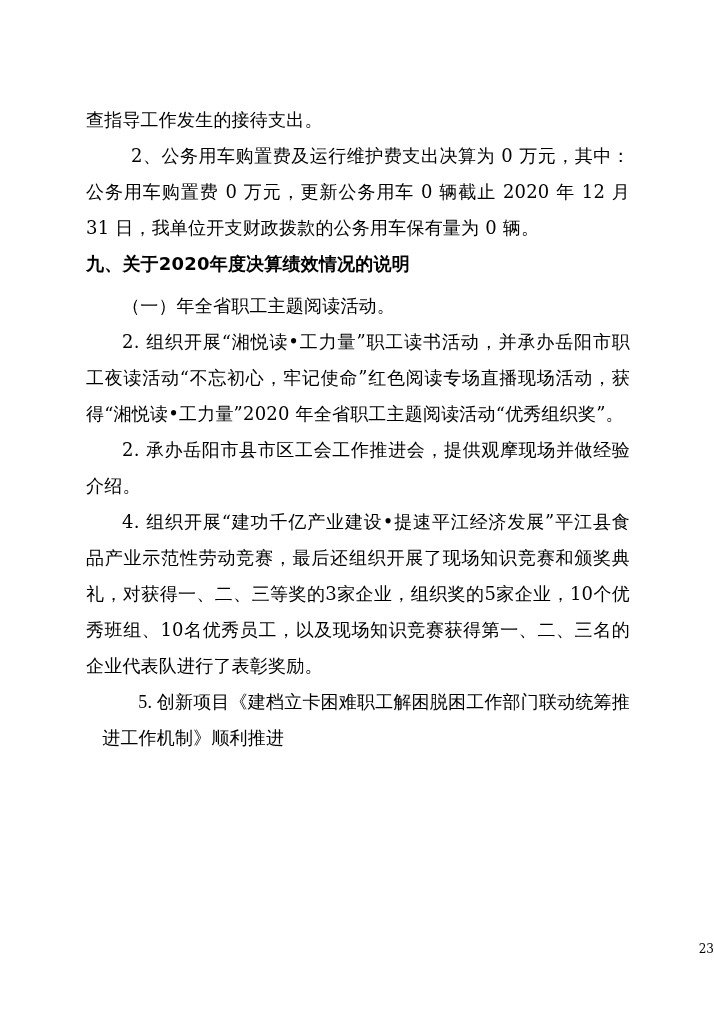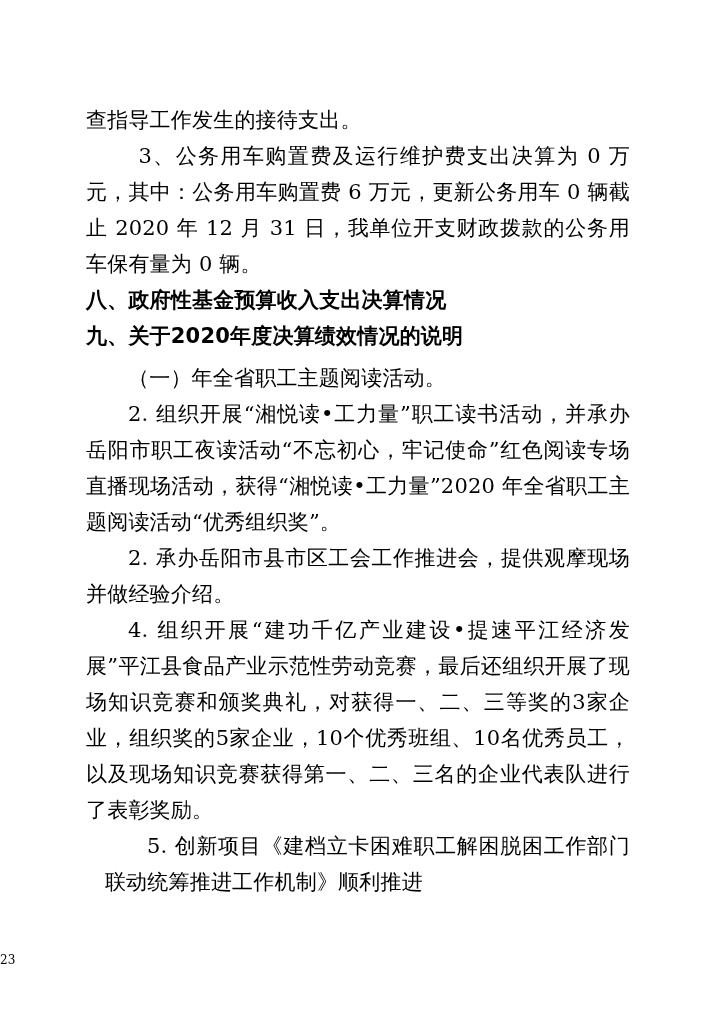--- a/index.html
+++ b/index.html
@@ -13,58 +13,58 @@
     background: #ffffff;
     box-sizing: border-box;
     padding: 102px 84px 0 86px;
     position: relative;
     overflow: hidden;
     font-family: "DejaVu Serif", serif;
     color: #000000;
   }
   .doc p {
     margin: 0;
-    font-size: 21px;
+    font-size: 18px;
     line-height: 36px;
     text-align: justify;
     letter-spacing: 0.2px;
   }
   .heading {
     font-family: "DejaVu Sans", sans-serif;
     font-weight: bold;
     margin-top: 1px;
   }
   .indent-2  { text-indent: 2em; }
   .indent-25 { text-indent: 2.5em; }
   .hang {
     margin-left: 0.9em !important;
     text-indent: 2em;
+    font-family: Liberation Serif, serif;
   }
   .gap-sm { margin-top: 6px !important; }
   .page-number {
     position: absolute;
-    bottom: 43px;
+    bottom: 54px;
     left: 0;
     right: 0;
-    text-align: left;
+    text-align: right;
     font-size: 12px;
     font-family: "DejaVu Serif", serif;
     color: #000000;
   }
 </style>
 </head>
 <body>
 
 <div class="page">
   <div class="doc">
     <p>查指导工作发生的接待支出。</p>
 
-    <p class="indent-25">3、公务用车购置费及运行维护费支出决算为 0 万元，其中：公务用车购置费 6 万元，更新公务用车 0 辆截止 2020 年 12 月 31 日，我单位开支财政拨款的公务用车保有量为 0 辆。</p>
+    <p class="indent-25">2、公务用车购置费及运行维护费支出决算为 0 万元，其中：公务用车购置费 0 万元，更新公务用车 0 辆截止 2020 年 12 月 31 日，我单位开支财政拨款的公务用车保有量为 0 辆。</p>
 
-    <p class="heading">八、政府性基金预算收入支出决算情况</p>
 
 
     <p class="heading">九、关于2020年度决算绩效情况的说明</p>
 
     <p class="indent-2 gap-sm">（一）年全省职工主题阅读活动。</p>
 
 
     <p class="indent-2">2. 组织开展“湘悦读•工力量”职工读书活动，并承办岳阳市职工夜读活动“不忘初心，牢记使命”红色阅读专场直播现场活动，获得“湘悦读•工力量”2020 年全省职工主题阅读活动“优秀组织奖”。</p>
 
     <p class="indent-2">2. 承办岳阳市县市区工会工作推进会，提供观摩现场并做经验介绍。</p>

